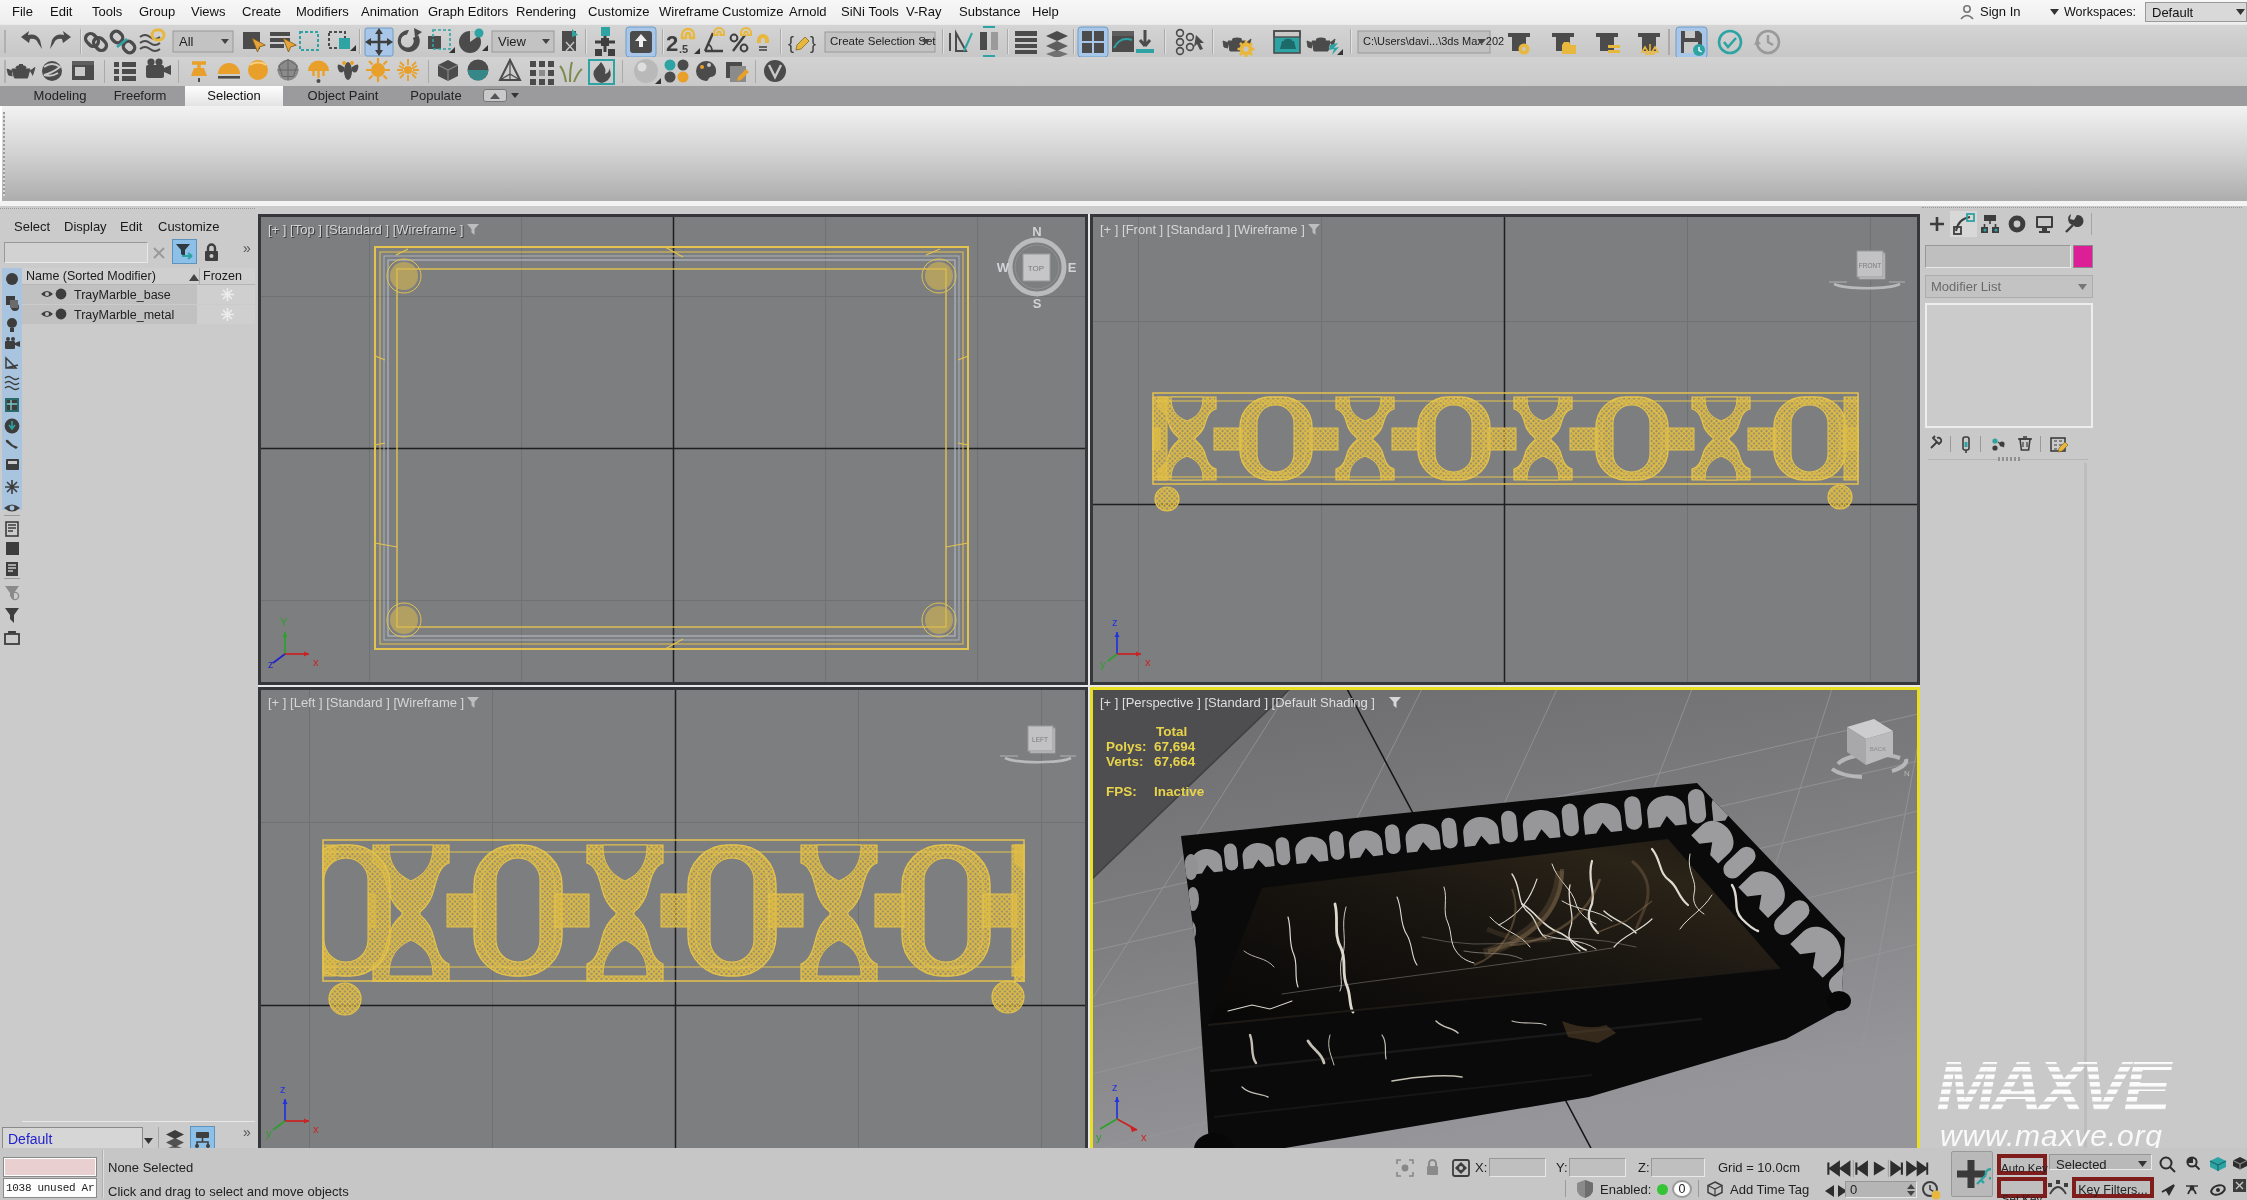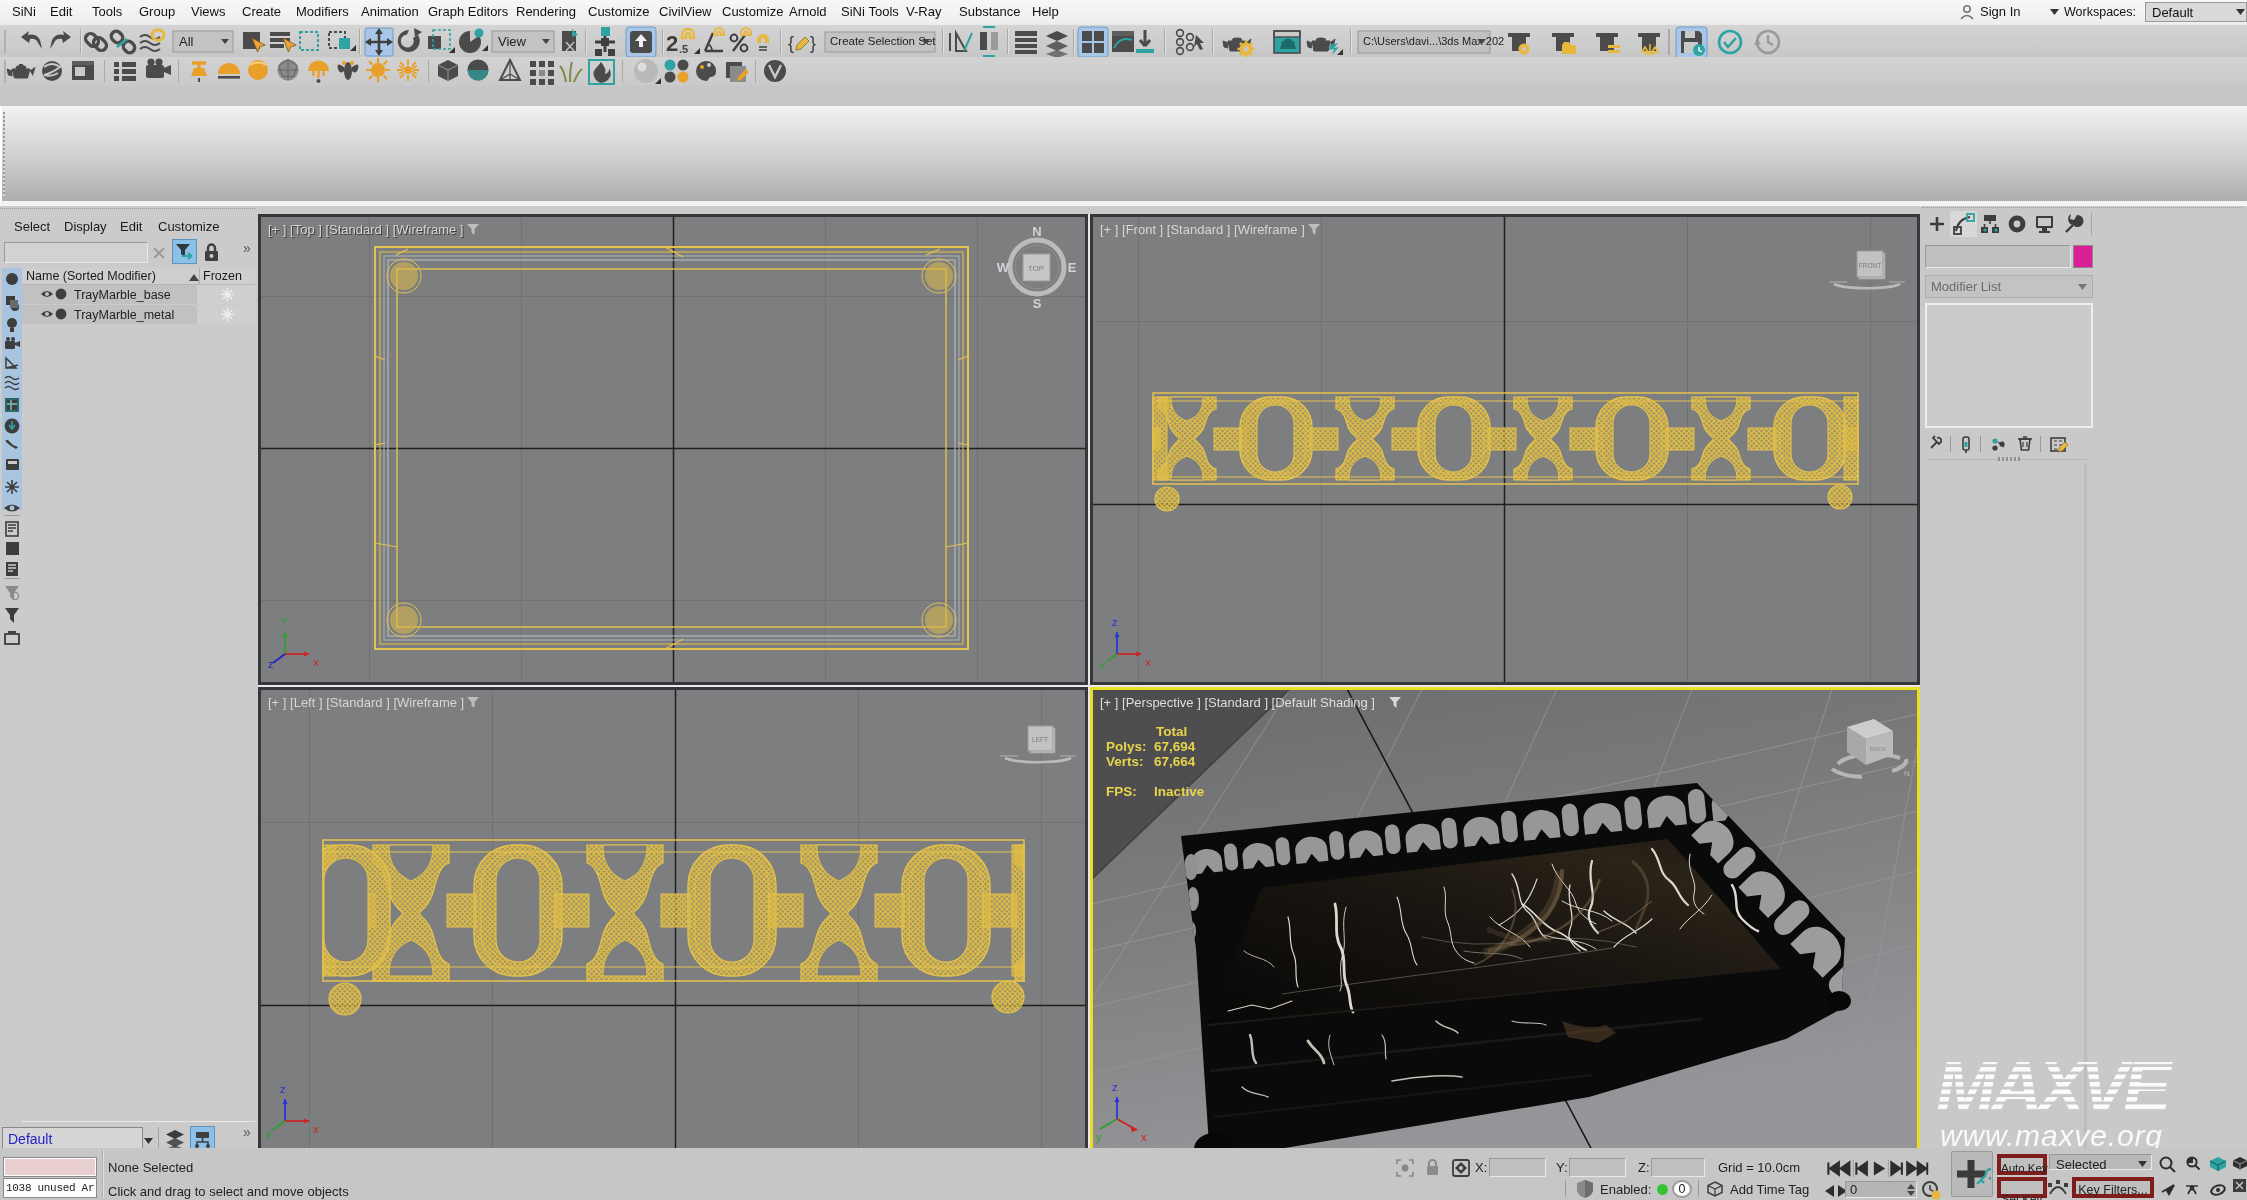--- a/index.html
+++ b/index.html
@@ -25,32 +25,32 @@
 #rightpanel { position:absolute; left:1920px; top:0; width:327px; height:942px; background:#c9c9c9; }
 
 #statusbar { position:absolute; left:0; top:1148px; width:2247px; height:52px; background:#c6c6c6; font-size:13px; color:#222; }
 .inset { background:#bfbfbf; border:1px solid #989898; border-bottom-color:#e8e8e8; border-right-color:#e8e8e8; }
 .btn { background:#c6c6c6; border:4px solid #7f1d1d; }
 </style>
 </head>
 <body>
 <div id="root">
   <div id="menubar">
-    <span class="mi" style="left:12px">SiNi</span>
+    <span class="mi" style="left:12px">File</span>
     <span class="mi" style="left:50px">Edit</span>
     <span class="mi" style="left:92px">Tools</span>
     <span class="mi" style="left:139px">Group</span>
     <span class="mi" style="left:191px">Views</span>
     <span class="mi" style="left:242px">Create</span>
     <span class="mi" style="left:296px">Modifiers</span>
     <span class="mi" style="left:361px">Animation</span>
     <span class="mi" style="left:428px">Graph&nbsp;Editors</span>
     <span class="mi" style="left:516px">Rendering</span>
     <span class="mi" style="left:588px">Customize</span>
-    <span class="mi" style="left:659px">CivilView</span>
+    <span class="mi" style="left:659px">Wireframe</span>
     <span class="mi" style="left:722px">Customize</span>
     <span class="mi" style="left:789px">Arnold</span>
     <span class="mi" style="left:841px">SiNi&nbsp;Tools</span>
     <span class="mi" style="left:906px">V-Ray</span>
     <span class="mi" style="left:959px">Substance</span>
     <span class="mi" style="left:1032px">Help</span>
     <svg class="abs" style="left:1958px;top:3px" width="20" height="18" viewBox="0 0 20 18">
         <circle cx="9" cy="6" r="3.2" fill="none" stroke="#777" stroke-width="1.6"></circle>
         <path d="M3 16 q6 -7 12 0" fill="none" stroke="#777" stroke-width="1.6"></path>
       </svg>
@@ -421,20 +421,34 @@
         <circle cx="709" cy="8" r="2" fill="#c9c9c9"></circle>
 
   <rect x="726" y="5" width="16" height="16" fill="#4b4b4b"></rect>
         <rect x="730" y="9" width="16" height="16" fill="#8b8b8b"></rect>
   <path d="M738 20 l8 -8 3 3 -8 8 -4 1 z" fill="#e8a02a"></path>
   <rect x="755" y="3" width="1" height="23" fill="#aaa"></rect>
 
   <circle cx="775" cy="14" r="11" fill="#4b4b4b"></circle>
   <path d="M769 8 l6 12 6 -12" stroke="#c9c9c9" stroke-width="2.4" fill="none"></path>
   </svg>
+  </div>
+  <div id="tabstrip">
+    <span class="rtab" style="left:10px;width:100px;text-align:center">Modeling</span>
+    <span class="rtab" style="left:95px;width:90px;text-align:center">Freeform</span>
+    <span class="rtab active" style="left:185px;width:98px;text-align:center">Selection</span>
+    <span class="rtab" style="left:288px;width:110px;text-align:center">Object Paint</span>
+    <span class="rtab" style="left:398px;width:76px;text-align:center">Populate</span>
+    <span class="abs" style="left:483px;top:3px;width:24px;height:13px;background:#c9c9c9;border:1px solid #777;border-radius:3px"></span>
+    <svg class="abs" style="left:489px;top:6px" width="12" height="8">
+        <path d="M1 7 h10 l-5 -6 z" fill="#555"></path>
+      </svg>
+    <svg class="abs" style="left:511px;top:7px" width="9" height="6">
+        <path d="M0 0 h8 l-4 5 z" fill="#333"></path>
+      </svg>
   </div>
   <div id="ribbon"></div>
   <div class="abs" style="left:3px;top:112px;width:2px;height:84px;background:repeating-linear-gradient(#9a9a9a 0 2px,#d9d9d9 2px 4px)"></div>
   <div id="ribbonwhite"></div>
   <div id="main">
     <div id="vpzone">
 
       <svg class="abs" style="left:2px;top:2px" width="826" height="467" viewBox="0 0 826 467">
         <rect width="826" height="467" fill="#7d7e80"></rect>
         <g stroke="#707173" stroke-width="1">

